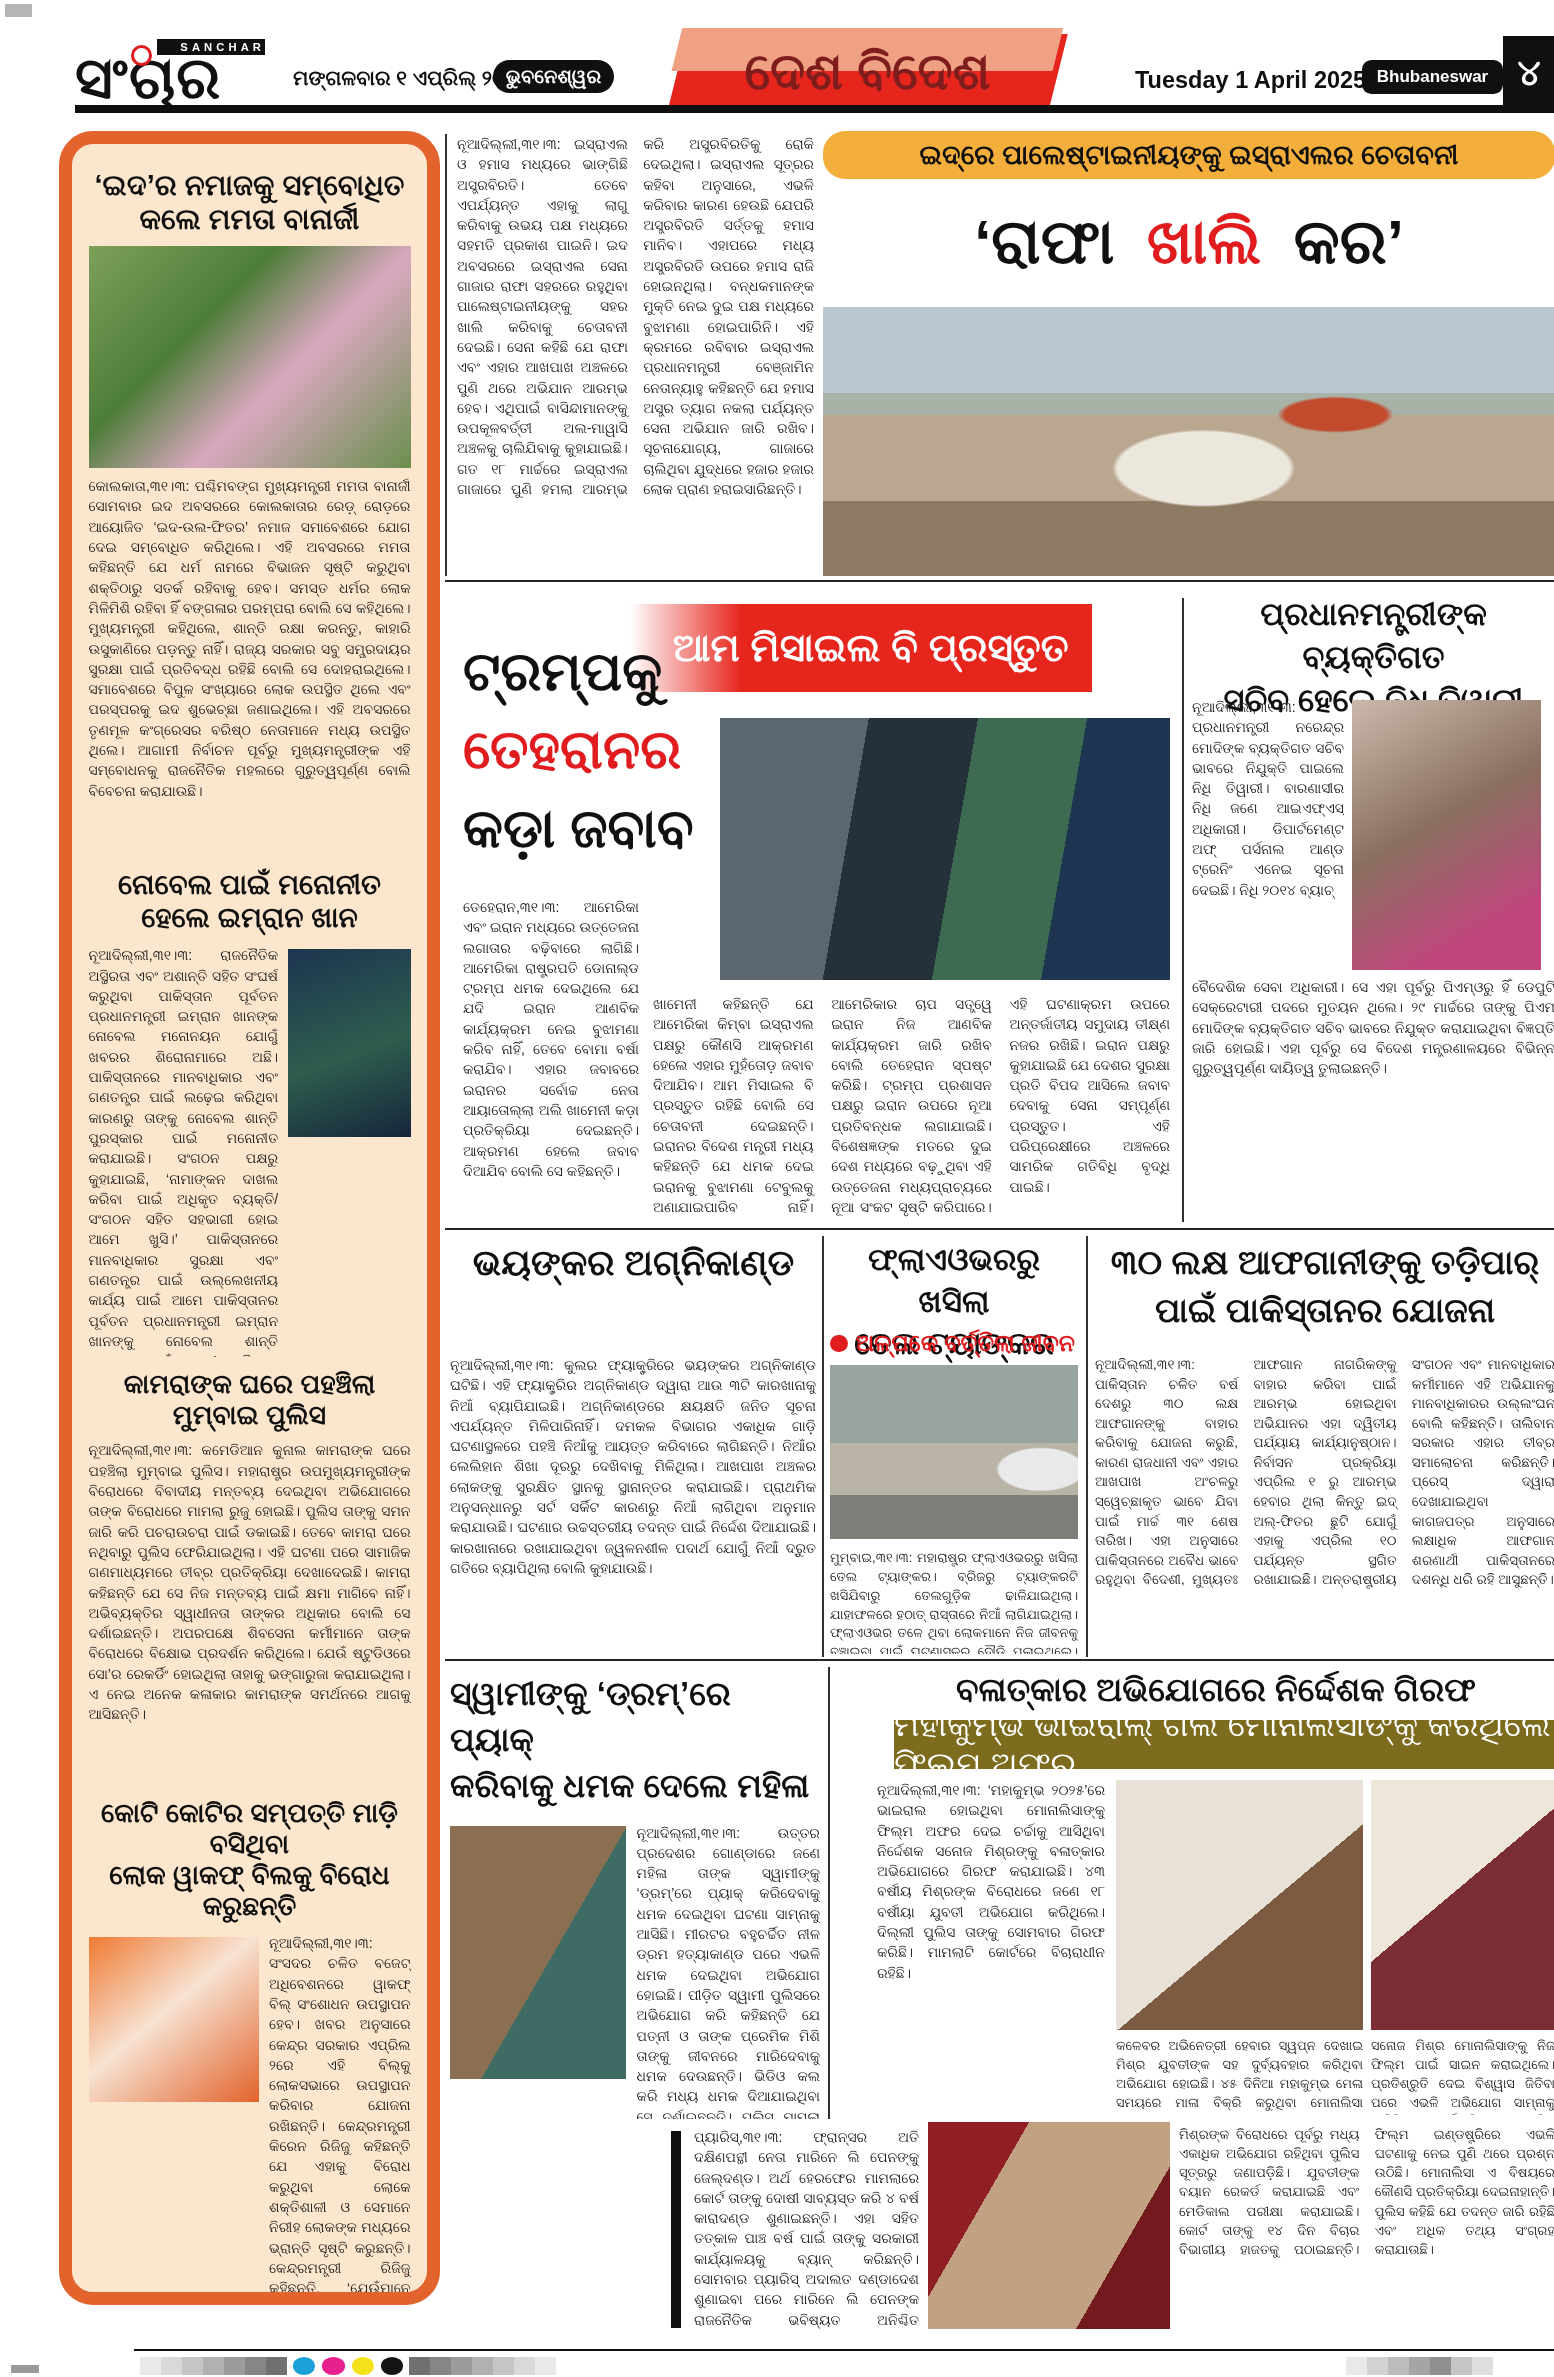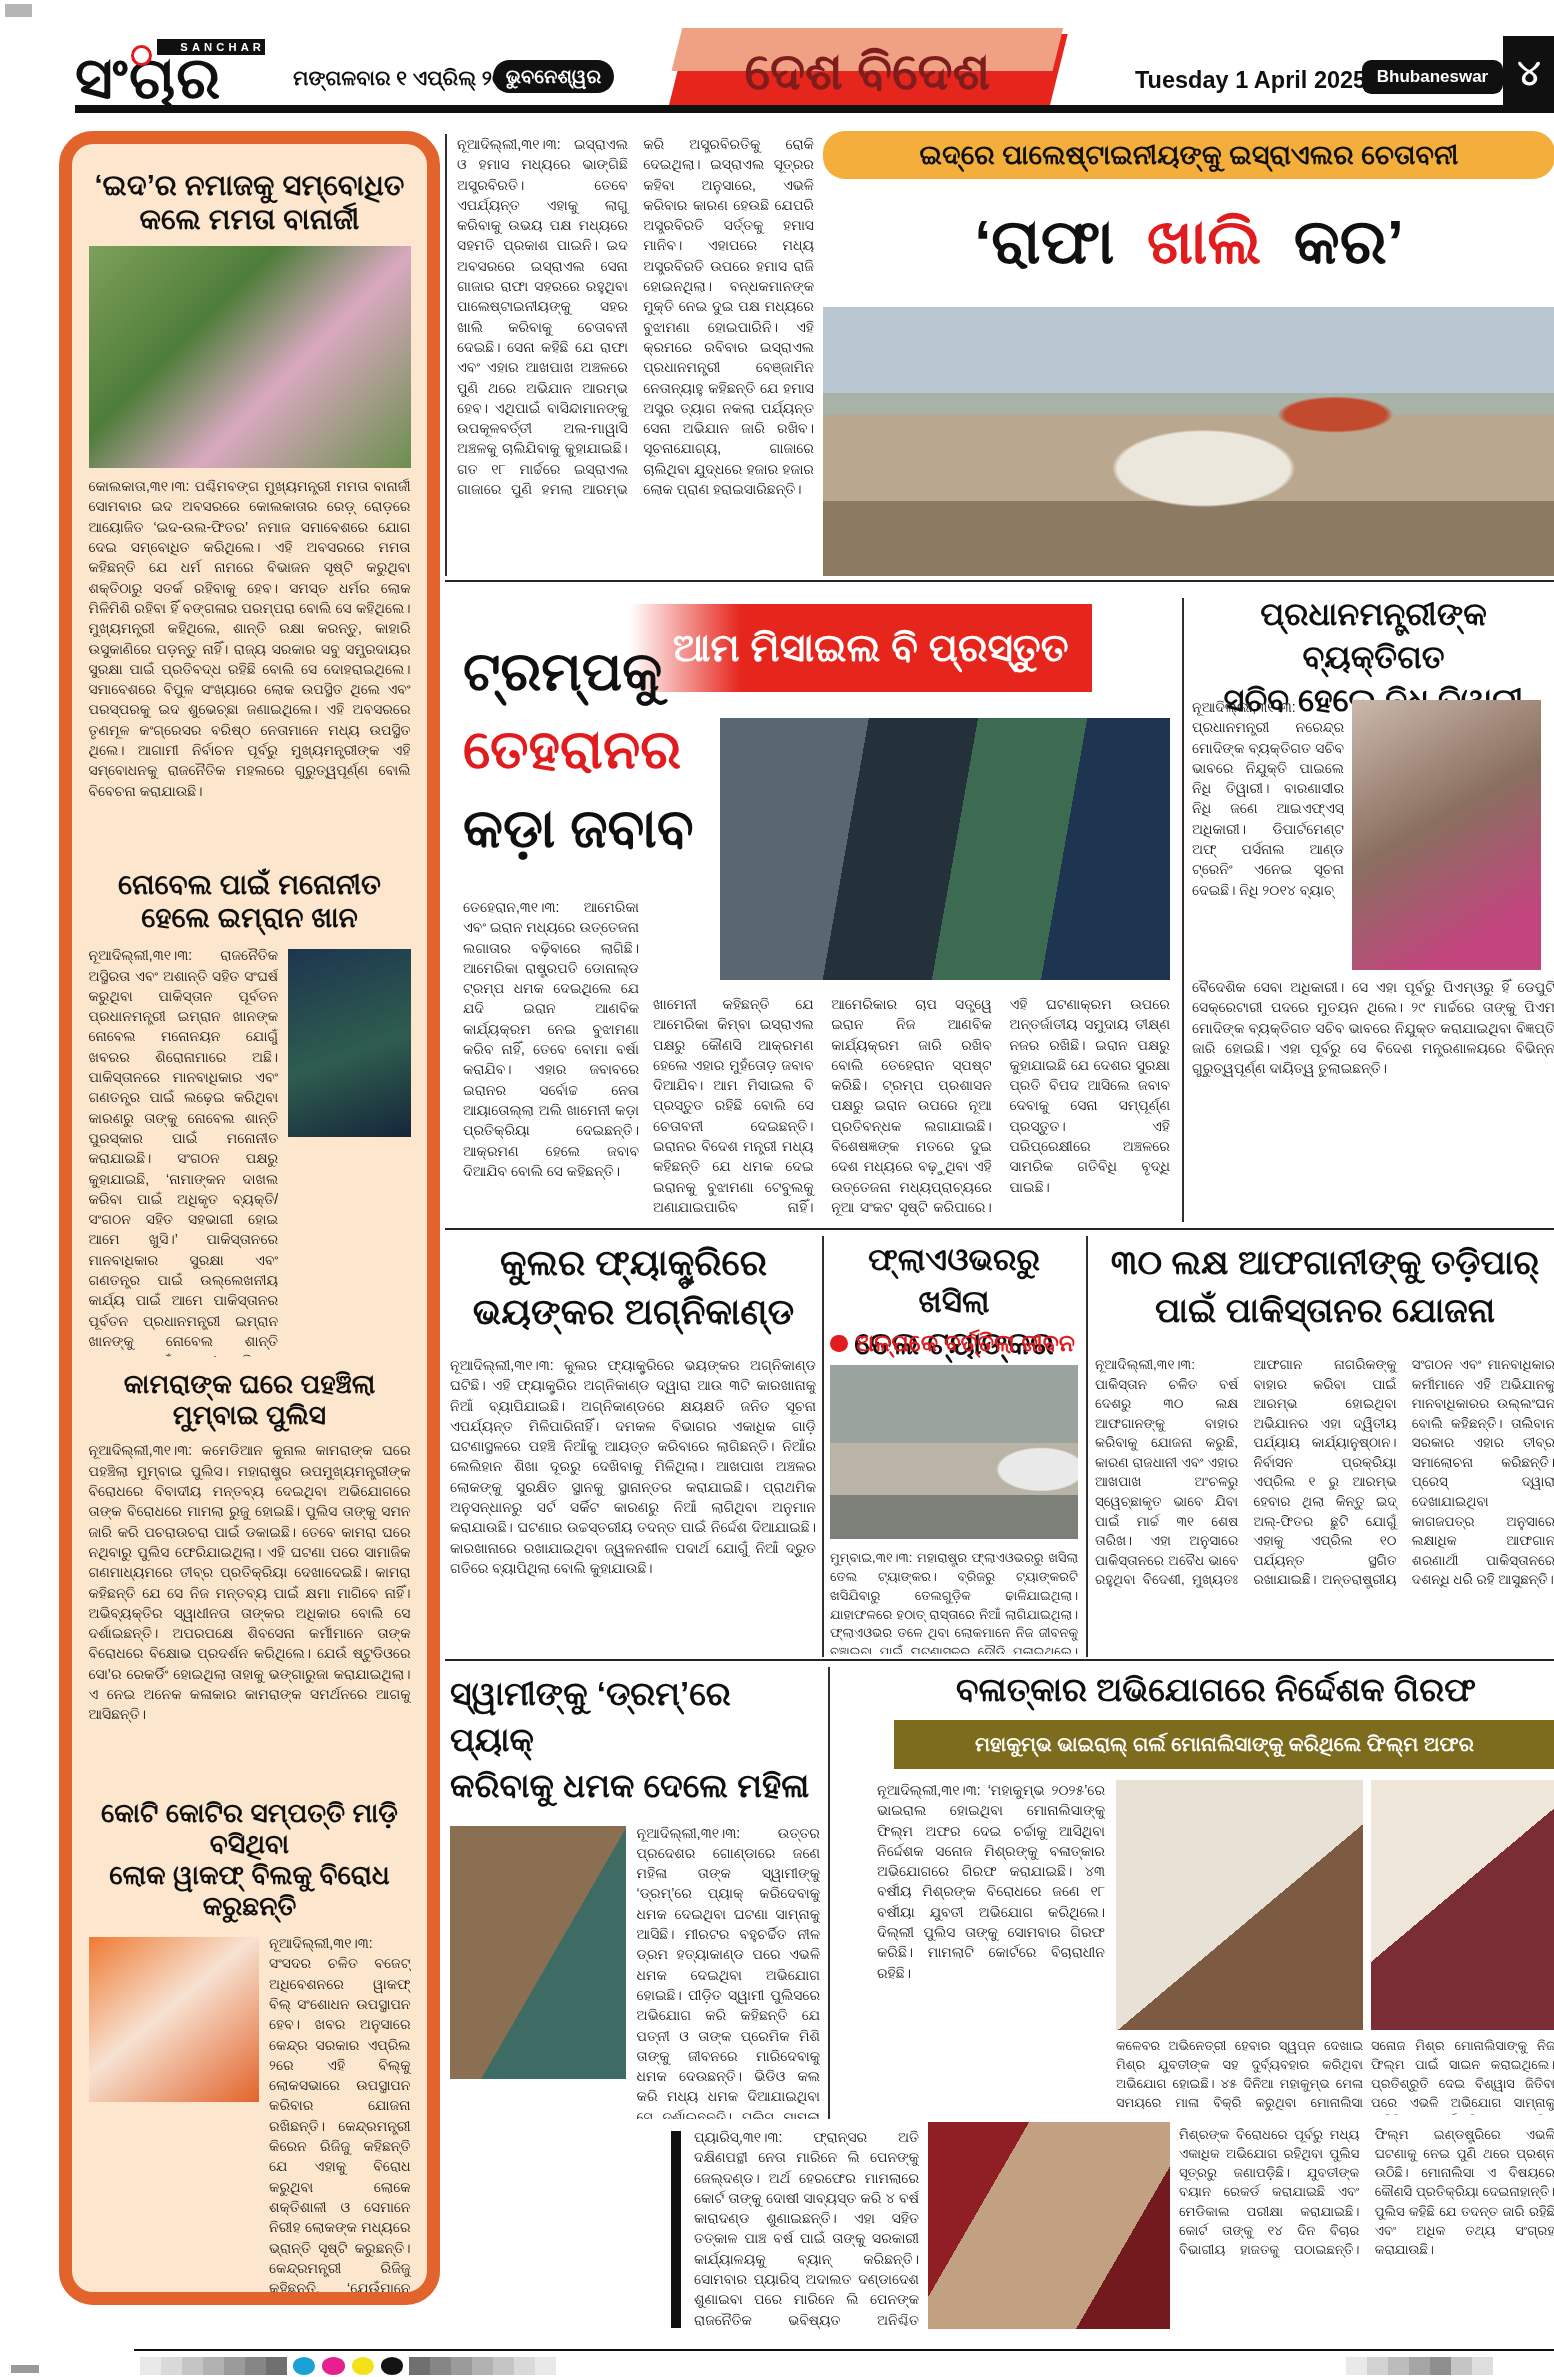--- a/index.html
+++ b/index.html
@@ -137,21 +137,20 @@
     <div style="font-size:32px;font-weight:800;color:#101010;line-height:1.35;">ପ୍ରଧାନମନ୍ତ୍ରୀଙ୍କ ବ୍ୟକ୍ତିଗତ</div>
     <div style="font-size:32px;font-weight:800;color:#101010;line-height:1.35;">ସଚିବ ହେଲେ ନିଧି ତିୱାରୀ</div>
   </div>
   <div class="abs body-txt" style="left:1192px;top:697px;width:152px;height:276px;">ନୂଆଦିଲ୍ଲୀ,୩୧।୩: ପ୍ରଧାନମନ୍ତ୍ରୀ ନରେନ୍ଦ୍ର ମୋଦିଙ୍କ ବ୍ୟକ୍ତିଗତ ସଚିବ ଭାବରେ ନିଯୁକ୍ତି ପାଇଲେ ନିଧି ତିୱାରୀ। ବାରଣାସୀର ନିଧି ଜଣେ ଆଇଏଫ୍‌ଏସ୍ ଅଧିକାରୀ। ଡିପାର୍ଟମେଣ୍ଟ ଅଫ୍ ପର୍ସନାଲ ଆଣ୍ଡ ଟ୍ରେନିଂ ଏନେଇ ସୂଚନା ଦେଇଛି। ନିଧି ୨୦୧୪ ବ୍ୟାଚ୍</div>
   <div class="abs photo" style="left:1352px;top:700px;width:189px;height:270px;background:linear-gradient(150deg,#cbb9ac 0%,#8a6f5f 45%,#c2457e 82%);"></div>
   <div class="abs body-txt" style="left:1192px;top:977px;width:363px;height:246px;">ବୈଦେଶିକ ସେବା ଅଧିକାରୀ। ସେ ଏହା ପୂର୍ବରୁ ପିଏମ୍‌ଓରୁ ହିଁ ଡେପୁଟି ସେକ୍ରେଟାରୀ ପଦରେ ମୁତୟନ ଥିଲେ। ୨୯ ମାର୍ଚ୍ଚରେ ତାଙ୍କୁ ପିଏମ୍ ମୋଦିଙ୍କ ବ୍ୟକ୍ତିଗତ ସଚିବ ଭାବରେ ନିଯୁକ୍ତ କରାଯାଇଥିବା ବିଜ୍ଞପ୍ତି ଜାରି ହୋଇଛି। ଏହା ପୂର୍ବରୁ ସେ ବିଦେଶ ମନ୍ତ୍ରଣାଳୟରେ ବିଭିନ୍ନ ଗୁରୁତ୍ୱପୂର୍ଣ୍ଣ ଦାୟିତ୍ୱ ତୁଲାଇଛନ୍ତି।</div>
 
   <div class="hr" style="left:445px;top:1228px;width:1110px;"></div>
 
   <div class="abs" style="left:450px;top:1239px;width:367px;text-align:center;">
-    <div style="font-size:36px;font-weight:900;color:#101010;line-height:1.35;">କୁଲର ଫ୍ୟାକ୍ଟ୍ରିରେ</div>
     <div style="font-size:36px;font-weight:900;color:#101010;line-height:1.35;">ଭୟଙ୍କର ଅଗ୍ନିକାଣ୍ଡ</div>
   </div>
   <div class="abs body-txt" style="left:450px;top:1355px;width:366px;height:297px;">ନୂଆଦିଲ୍ଲୀ,୩୧।୩: କୁଲର ଫ୍ୟାକ୍ଟ୍ରିରେ ଭୟଙ୍କର ଅଗ୍ନିକାଣ୍ଡ ଘଟିଛି। ଏହି ଫ୍ୟାକ୍ଟ୍ରିର ଅଗ୍ନିକାଣ୍ଡ ଦ୍ୱାରା ଆଉ ୩ଟି କାରଖାନାକୁ ନିଆଁ ବ୍ୟାପିଯାଇଛି। ଅଗ୍ନିକାଣ୍ଡରେ କ୍ଷୟକ୍ଷତି ଜନିତ ସୂଚନା ଏପର୍ଯ୍ୟନ୍ତ ମିଳିପାରିନାହିଁ। ଦମକଳ ବିଭାଗର ଏକାଧିକ ଗାଡ଼ି ଘଟଣାସ୍ଥଳରେ ପହଞ୍ଚି ନିଆଁକୁ ଆୟତ୍ତ କରିବାରେ ଲାଗିଛନ୍ତି। ନିଆଁର ଲେଲିହାନ ଶିଖା ଦୂରରୁ ଦେଖିବାକୁ ମିଳିଥିଲା। ଆଖପାଖ ଅଞ୍ଚଳର ଲୋକଙ୍କୁ ସୁରକ୍ଷିତ ସ୍ଥାନକୁ ସ୍ଥାନାନ୍ତର କରାଯାଇଛି। ପ୍ରାଥମିକ ଅନୁସନ୍ଧାନରୁ ସର୍ଟ ସର୍କିଟ କାରଣରୁ ନିଆଁ ଲାଗିଥିବା ଅନୁମାନ କରାଯାଉଛି। ଘଟଣାର ଉଚ୍ଚସ୍ତରୀୟ ତଦନ୍ତ ପାଇଁ ନିର୍ଦ୍ଦେଶ ଦିଆଯାଇଛି। କାରଖାନାରେ ରଖାଯାଇଥିବା ଜ୍ୱଳନଶୀଳ ପଦାର୍ଥ ଯୋଗୁଁ ନିଆଁ ଦ୍ରୁତ ଗତିରେ ବ୍ୟାପିଥିଲା ବୋଲି କୁହାଯାଉଛି।</div>
 
   <div class="vr" style="left:822px;top:1236px;height:421px;"></div>
 
   <div class="abs" style="left:830px;top:1239px;width:248px;text-align:center;">
     <div style="font-size:31px;font-weight:900;color:#101010;line-height:1.35;">ଫ୍ଲାଏଓଭରରୁ ଖସିଲା</div>
     <div style="font-size:31px;font-weight:900;color:#101010;line-height:1.35;">ତେଲ ଟ୍ୟାଙ୍କର</div>
   </div>
@@ -180,21 +179,21 @@
     <div class="colcut" style="margin-top:13px;">
       <div class="photo float-l" style="width:176px;height:253px;background:linear-gradient(120deg,#8a6f52 0 55%,#3e6b63 55% 100%);"></div>
       <div class="body-txt">ନୂଆଦିଲ୍ଲୀ,୩୧।୩: ଉତ୍ତର ପ୍ରଦେଶର ଗୋଣ୍ଡାରେ ଜଣେ ମହିଳା ତାଙ୍କ ସ୍ୱାମୀଙ୍କୁ ‘ଡ୍ରମ୍’ରେ ପ୍ୟାକ୍ କରିଦେବାକୁ ଧମକ ଦେଇଥିବା ଘଟଣା ସାମ୍ନାକୁ ଆସିଛି। ମୀରଟର ବହୁଚର୍ଚ୍ଚିତ ନୀଳ ଡ୍ରମ ହତ୍ୟାକାଣ୍ଡ ପରେ ଏଭଳି ଧମକ ଦେଇଥିବା ଅଭିଯୋଗ ହୋଇଛି। ପୀଡ଼ିତ ସ୍ୱାମୀ ପୁଲିସରେ ଅଭିଯୋଗ କରି କହିଛନ୍ତି ଯେ ପତ୍ନୀ ଓ ତାଙ୍କ ପ୍ରେମିକ ମିଶି ତାଙ୍କୁ ଜୀବନରେ ମାରିଦେବାକୁ ଧମକ ଦେଉଛନ୍ତି। ଭିଡିଓ କଲ କରି ମଧ୍ୟ ଧମକ ଦିଆଯାଇଥିବା ସେ ଦର୍ଶାଇଛନ୍ତି। ପୁଲିସ ମାମଲା ରୁଜୁ କରି ତଦନ୍ତ ଆରମ୍ଭ କରିଛି। ଘଟଣା ସାମାଜିକ ଗଣମାଧ୍ୟମରେ ଚର୍ଚ୍ଚାର ବିଷୟ ହୋଇଛି।</div>
     </div>
   </div>
 
   <div class="vr" style="left:828px;top:1667px;height:452px;"></div>
 
   <div class="abs" style="left:877px;top:1671px;width:678px;text-align:center;font-size:33px;font-weight:900;color:#101010;">ବଳାତ୍କାର ଅଭିଯୋଗରେ ନିର୍ଦ୍ଦେଶକ ଗିରଫ</div>
   <div class="abs" style="left:894px;top:1720px;width:661px;height:49px;background:#7d6c1e;display:flex;align-items:center;justify-content:center;">
-    <span style="color:#fff;font-size:20px;font-weight:700;">ମହାକୁମ୍ଭ ଭାଇରାଲ୍ ଗର୍ଲ ମୋନାଲିସାଙ୍କୁ କରିଥିଲେ ଫିଲ୍ମ ଅଫର</span>
+    <span style="color:#fff;font-size:34px;font-weight:400;">ମହାକୁମ୍ଭ ଭାଇରାଲ୍ ଗର୍ଲ ମୋନାଲିସାଙ୍କୁ କରିଥିଲେ ଫିଲ୍ମ ଅଫର</span>
   </div>
   <div class="abs body-txt" style="left:877px;top:1780px;width:228px;height:335px;">ନୂଆଦିଲ୍ଲୀ,୩୧।୩: ‘ମହାକୁମ୍ଭ ୨୦୨୫’ରେ ଭାଇରାଲ ହୋଇଥିବା ମୋନାଲିସାଙ୍କୁ ଫିଲ୍ମ ଅଫର ଦେଇ ଚର୍ଚ୍ଚାକୁ ଆସିଥିବା ନିର୍ଦ୍ଦେଶକ ସନୋଜ ମିଶ୍ରଙ୍କୁ ବଳାତ୍କାର ଅଭିଯୋଗରେ ଗିରଫ କରାଯାଇଛି। ୪୩ ବର୍ଷୀୟ ମିଶ୍ରଙ୍କ ବିରୋଧରେ ଜଣେ ୧୮ ବର୍ଷୀୟା ଯୁବତୀ ଅଭିଯୋଗ କରିଥିଲେ। ଦିଲ୍ଲୀ ପୁଲିସ ତାଙ୍କୁ ସୋମବାର ଗିରଫ କରିଛି। ମାମଲାଟି କୋର୍ଟରେ ବିଚାରାଧୀନ ରହିଛି।</div>
   <div class="abs photo" style="left:1116px;top:1780px;width:247px;height:250px;background:linear-gradient(140deg,#e8e2d6 0 55%,#7d5a42 55% 100%);"></div>
   <div class="abs photo" style="left:1371px;top:1780px;width:184px;height:250px;background:linear-gradient(140deg,#efe6da 0 45%,#7a2d35 45% 100%);"></div>
   <div class="abs body-txt" style="left:1116px;top:2037px;width:247px;height:78px;font-size:13px;">କଳେବର ଅଭିନେତ୍ରୀ ହେବାର ସ୍ୱପ୍ନ ଦେଖାଇ ମିଶ୍ର ଯୁବତୀଙ୍କ ସହ ଦୁର୍ବ୍ୟବହାର କରିଥିବା ଅଭିଯୋଗ ହୋଇଛି। ୪୫ ଦିନିଆ ମହାକୁମ୍ଭ ମେଳା ସମୟରେ ମାଳା ବିକ୍ରି କରୁଥିବା ମୋନାଲିସା ଭାଇରାଲ ହୋଇଥିଲେ।</div>
   <div class="abs body-txt" style="left:1371px;top:2037px;width:184px;height:78px;font-size:13px;">ସନୋଜ ମିଶ୍ର ମୋନାଲିସାଙ୍କୁ ନିଜ ଫିଲ୍ମ ପାଇଁ ସାଇନ କରାଇଥିଲେ। ପ୍ରତିଶ୍ରୁତି ଦେଇ ବିଶ୍ୱାସ ଜିତିବା ପରେ ଏଭଳି ଅଭିଯୋଗ ସାମ୍ନାକୁ ଆସିଛି। ସମ୍ପର୍କ ବିଷୟରେ ପୁଲିସ ତଦନ୍ତ ଜାରି ରଖିଛି।</div>
 
   <div class="abs" style="left:671px;top:2131px;width:10px;height:197px;background:#101010;"></div>
   <div class="abs body-txt" style="left:694px;top:2127px;width:225px;height:203px;">ପ୍ୟାରିସ୍,୩୧।୩: ଫ୍ରାନ୍ସର ଅତି ଦକ୍ଷିଣପନ୍ଥୀ ନେତା ମାରିନେ ଲି ପେନଙ୍କୁ ଜେଲ୍‌ଦଣ୍ଡ। ଅର୍ଥ ହେରଫେର ମାମଲାରେ କୋର୍ଟ ତାଙ୍କୁ ଦୋଷୀ ସାବ୍ୟସ୍ତ କରି ୪ ବର୍ଷ କାରାଦଣ୍ଡ ଶୁଣାଇଛନ୍ତି। ଏହା ସହିତ ତତ୍କାଳ ପାଞ୍ଚ ବର୍ଷ ପାଇଁ ତାଙ୍କୁ ସରକାରୀ କାର୍ଯ୍ୟାଳୟକୁ ବ୍ୟାନ୍ କରିଛନ୍ତି। ସୋମବାର ପ୍ୟାରିସ୍ ଅଦାଲତ ଦଣ୍ଡାଦେଶ ଶୁଣାଇବା ପରେ ମାରିନେ ଲି ପେନଙ୍କ ରାଜନୈତିକ ଭବିଷ୍ୟତ ଅନିଶ୍ଚିତ ହୋଇପଡ଼ିଛି।</div>
   <div class="abs photo" style="left:928px;top:2122px;width:242px;height:207px;background:linear-gradient(120deg,#8f1f24 0 28%,#c2a182 28% 74%,#731a1f 74% 100%);"></div>

